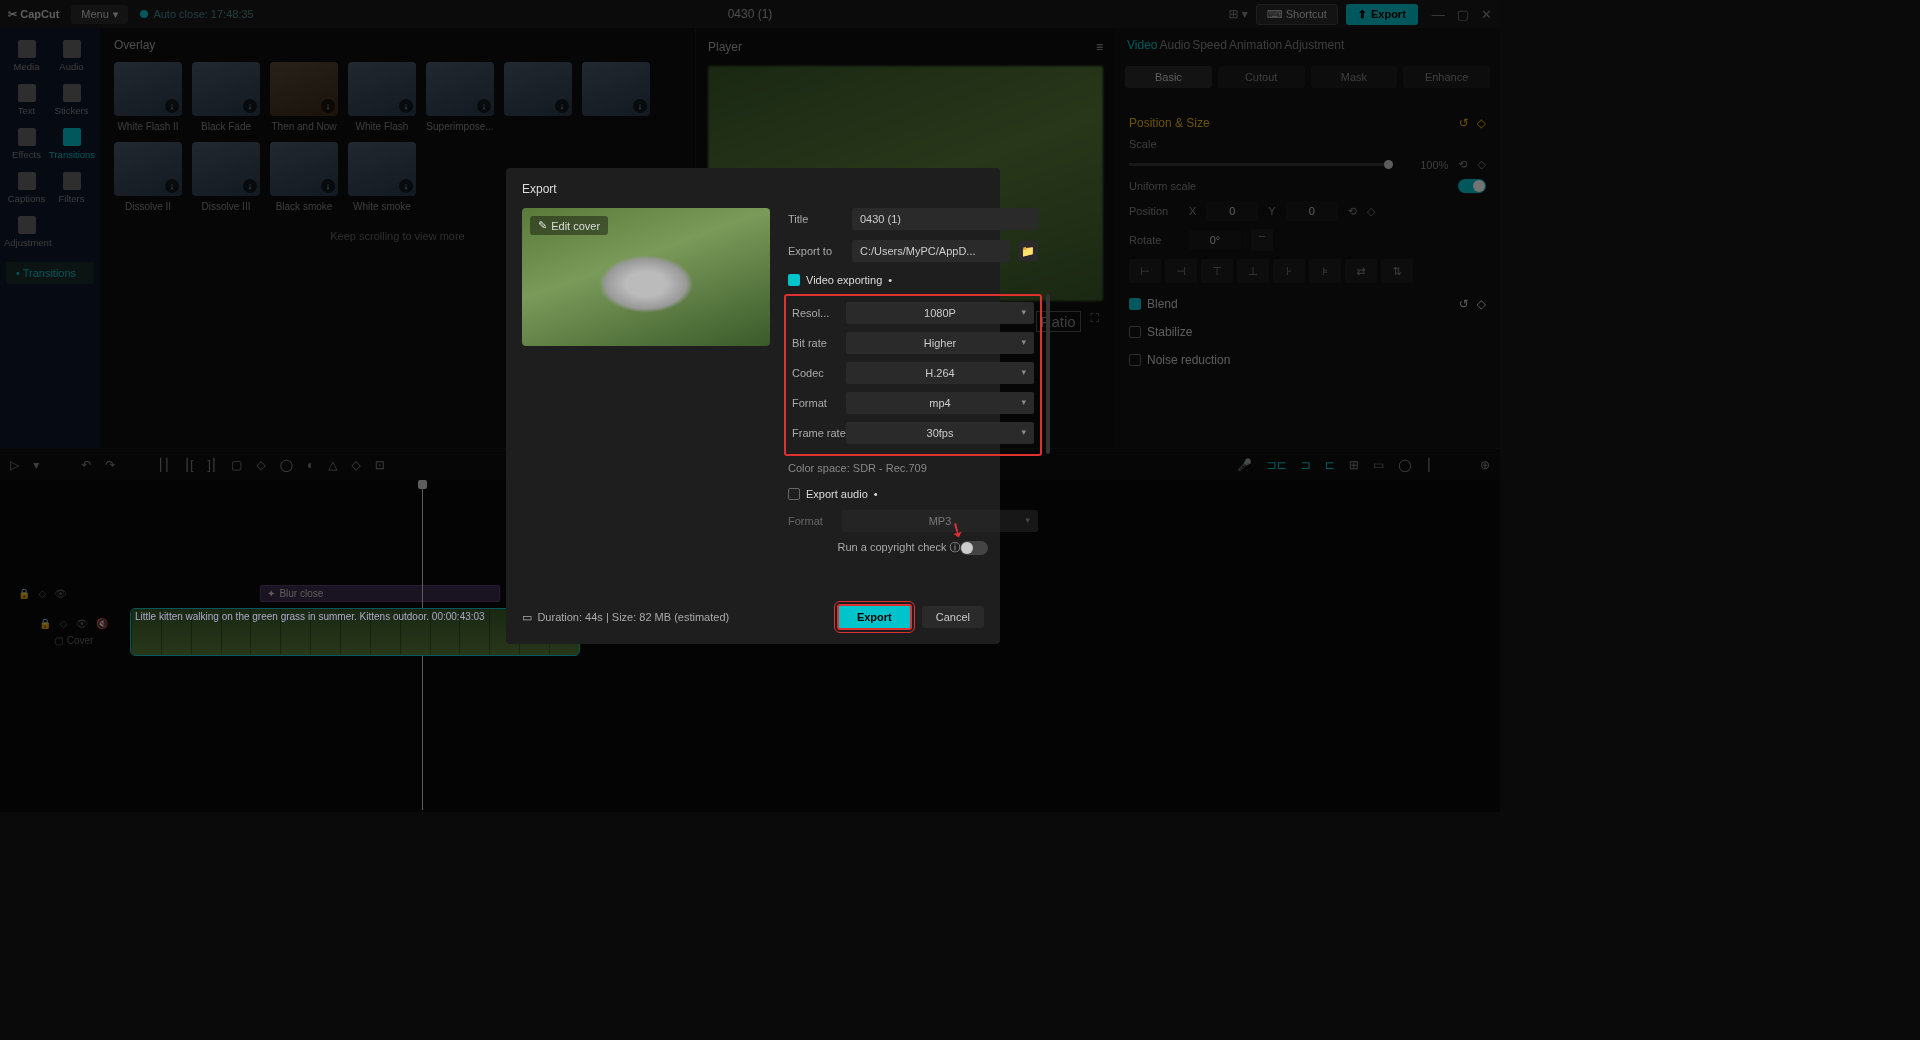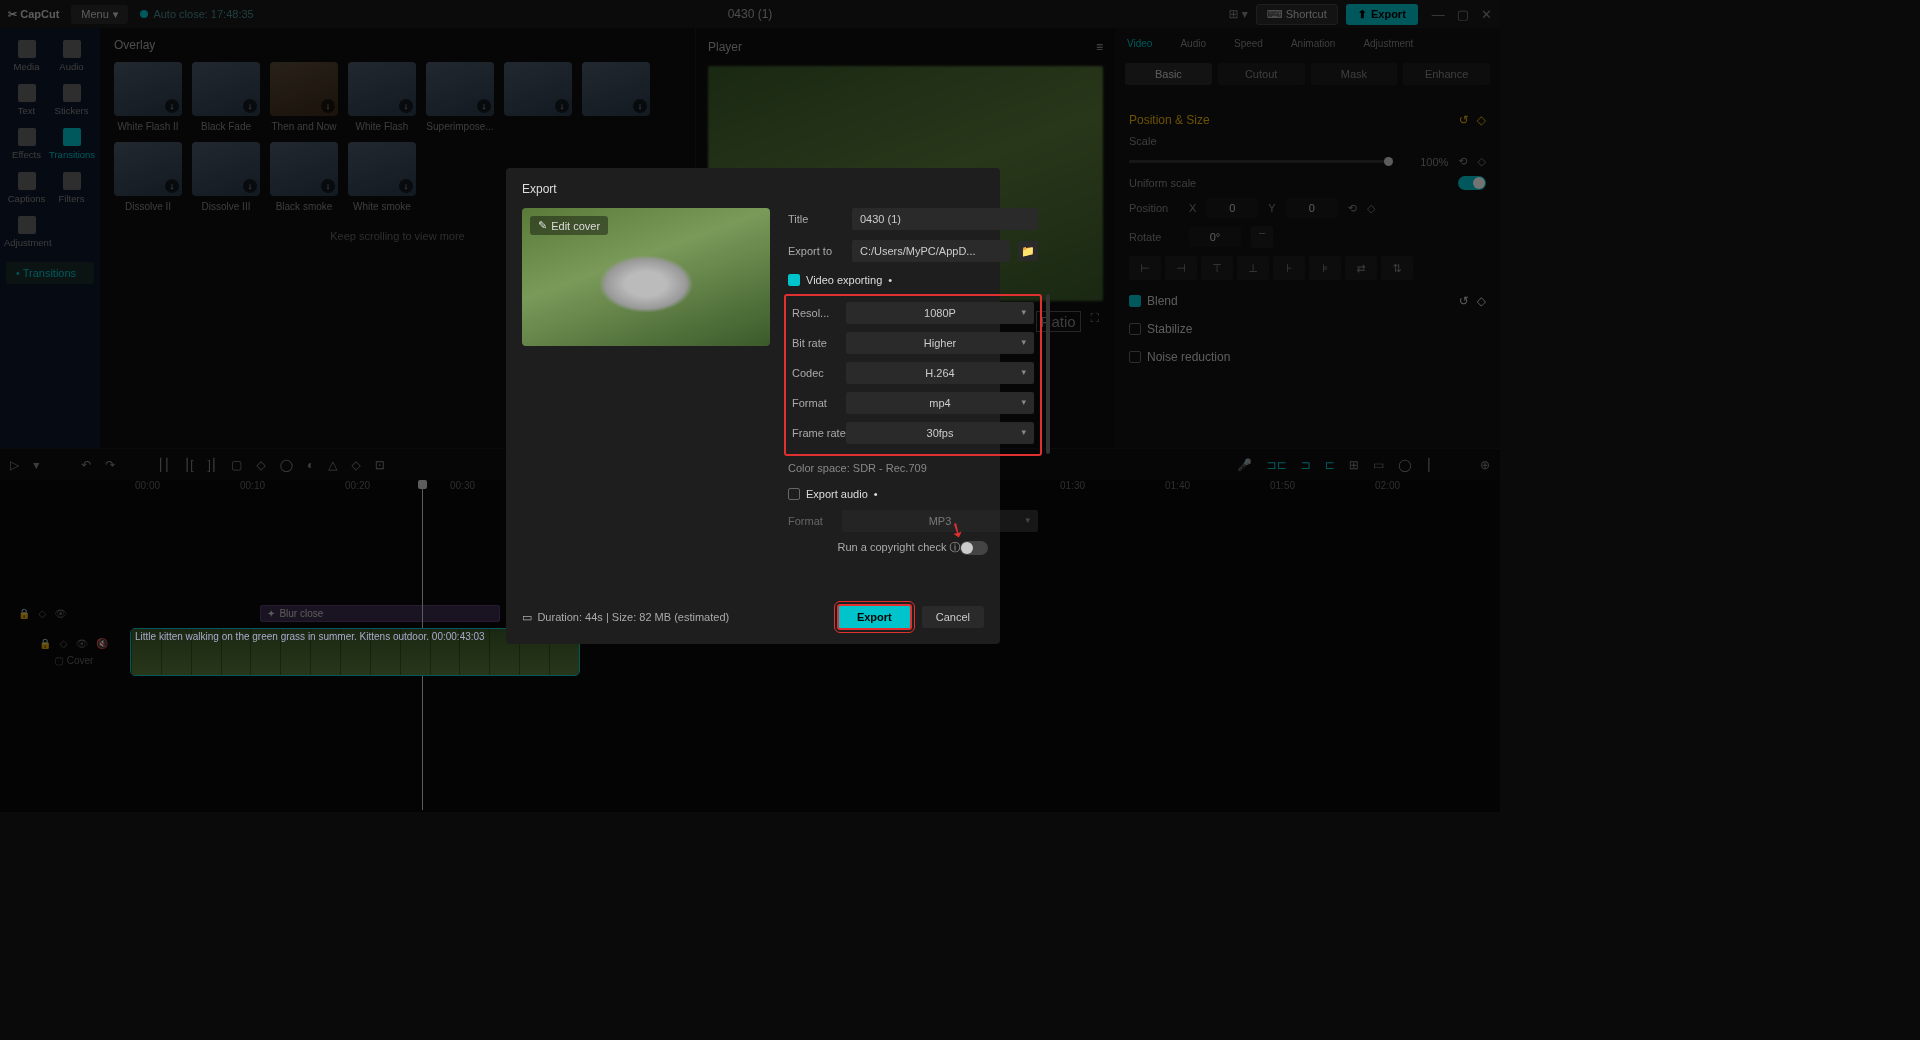--- a/index.html
+++ b/index.html
@@ -36,21 +36,21 @@
 .thumb-dl { position: absolute; bottom: 3px; right: 3px; width: 14px; height: 14px; background: rgba(0,0,0,0.6); border-radius: 50%; display: flex; align-items: center; justify-content: center; font-size: 9px; color: #ccc; }
 .thumb-lbl { font-size: 10px; color: #888; margin-top: 5px; text-align: center; white-space: nowrap; overflow: hidden; text-overflow: ellipsis; }
 .scroll-msg { text-align: center; color: #666; font-size: 11px; margin-top: 18px; }
 
 .player-panel { width: 420px; background: #0f0f0f; border-left: 1px solid #1a1a1a; padding: 12px; }
 .player-hdr { color: #aaa; font-size: 12px; margin-bottom: 12px; display: flex; justify-content: space-between; }
 .player-preview { height: 235px; background: linear-gradient(160deg,#3a5a2a,#5a7a3a,#3a5a2a); border-radius: 2px; filter: blur(1px); }
 .player-controls { display: flex; justify-content: flex-end; gap: 10px; padding: 10px 4px; color: #888; }
 
 .right-panel { width: 385px; background: #121212; padding: 0; }
-.rp-tabs { display: flex; padding: 10px 12px 0; gap: 28px; font-size: 10px; }
+.rp-tabs { display: flex; padding: 10px 12px 0; gap: 2px; font-size: 12px; }
 .rp-tab { color: #888; padding-bottom: 6px; }
 .rp-tab.active { color: #00c4cc; }
 .rp-subtabs { display: flex; padding: 8px 10px; gap: 6px; }
 .rp-subtab { flex: 1; text-align: center; background: #1e1e1e; color: #888; padding: 5px 0; border-radius: 3px; font-size: 11px; }
 .rp-subtab.active { background: #2a2a2a; color: #ccc; }
 .rp-body { padding: 12px 14px; }
 .rp-section { color: #eab308; font-size: 12px; margin: 8px 0; display: flex; align-items: center; justify-content: space-between; }
 .rp-row { display: flex; align-items: center; gap: 10px; margin: 8px 0; font-size: 11px; color: #888; }
 .rp-slider { flex: 1; height: 3px; background: #333; position: relative; }
 .rp-slider-thumb { position: absolute; right: 0; top: -3px; width: 9px; height: 9px; background: #ccc; border-radius: 50%; }
@@ -380,30 +380,20 @@
   <span style="color:#00c4cc">⊏</span>
   <span>⊞</span>
   <span>▭</span>
   <span>◯</span>
   <span>⎮</span>
   <span style="width:20px"></span>
   <span>⊕</span>
 </div>
 
 <div class="timeline">
-  <div class="tl-ruler">
-    <span style="left:135px">00:00</span>
-    <span style="left:240px">00:10</span>
-    <span style="left:345px">00:20</span>
-    <span style="left:450px">00:30</span>
-    <span style="left:1060px">01:30</span>
-    <span style="left:1165px">01:40</span>
-    <span style="left:1270px">01:50</span>
-    <span style="left:1375px">02:00</span>
-  </div>
   <div class="tl-playhead"></div>
   <div class="tl-tracks">
     <div class="tl-track">
       <div class="tl-track-head">
           <span>🔒</span>
           <span>◇</span>
           <span>👁</span>
         </div>
       <div class="tl-fx-clip" style="width:240px">✦ <span>Blur close</span></div>
     </div>

